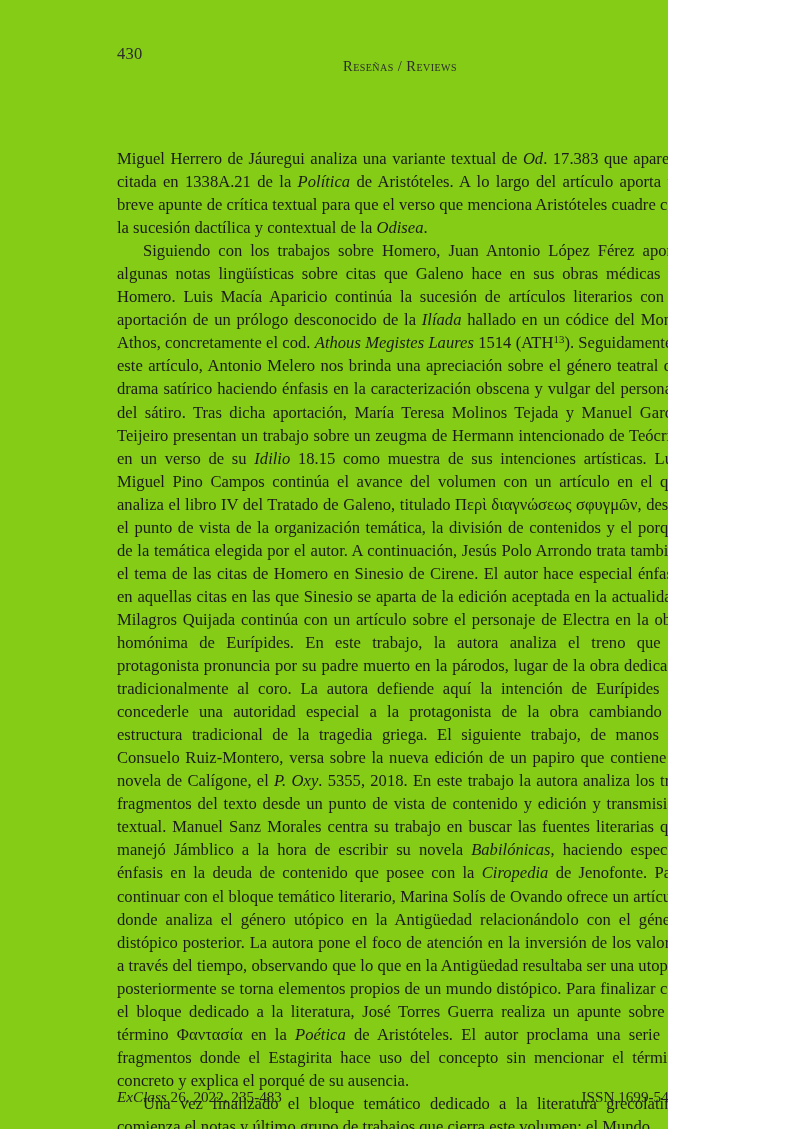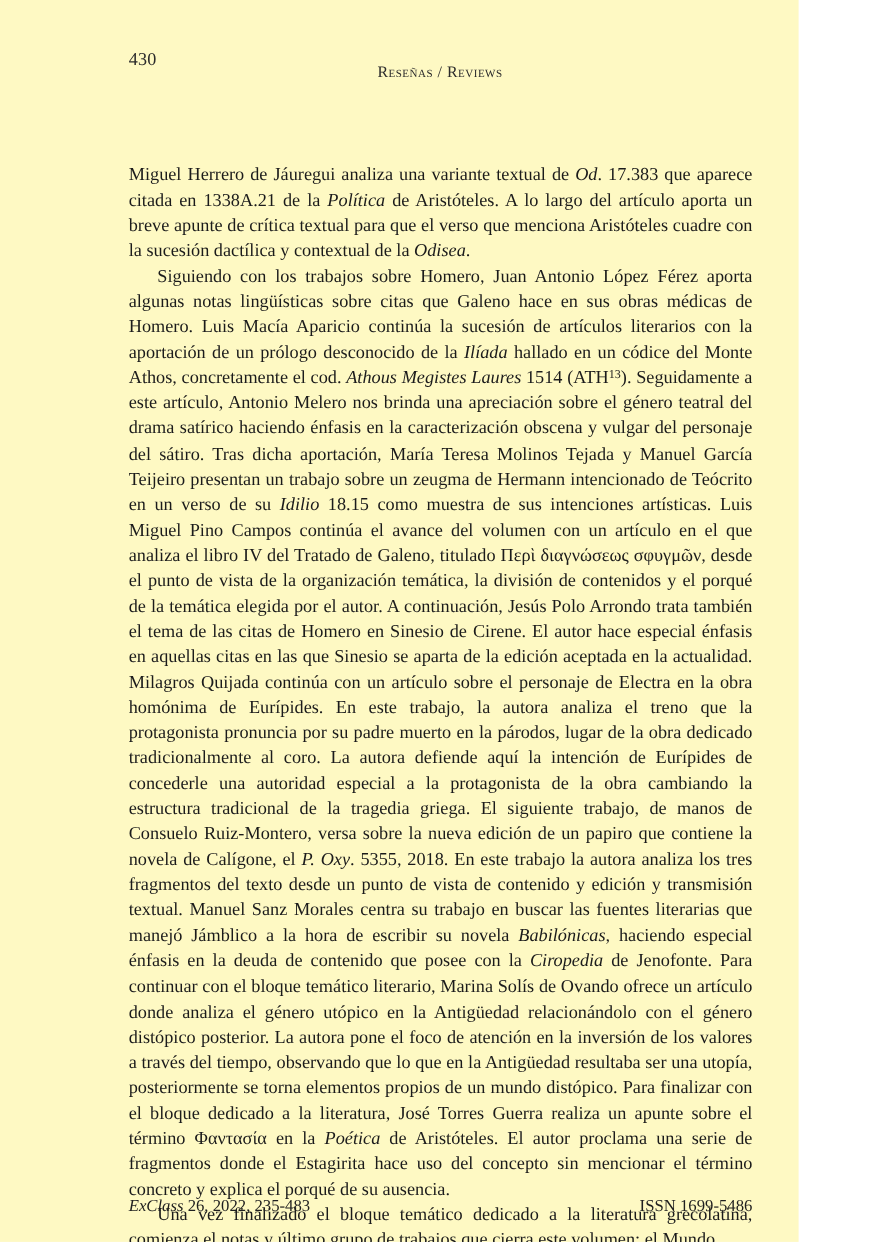--- a/index.html
+++ b/index.html
@@ -13,23 +13,23 @@
     height: 1129px;
     position: relative;
     font-family: "Liberation Serif", "DejaVu Serif", serif;
     color: #1a1a1a;
     -webkit-font-smoothing: antialiased;
   }
 
   .page {
     position: absolute;
     inset: 0;
-    width: 726px;
+    width: 668px;
     height: 1129px;
-    background: #fef9c3;
+    background: #84cc16;
     overflow: hidden;
   }
 
   
   .running-head {
     position: absolute;
     left: 117px;
     top: 43px;
     width: 566px;
     height: 22px;

